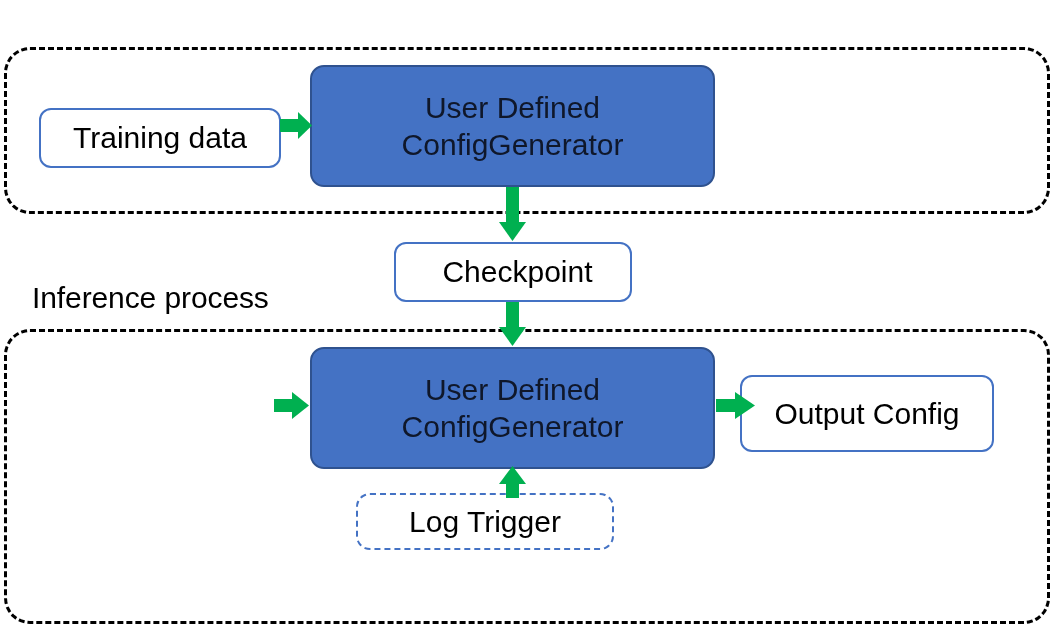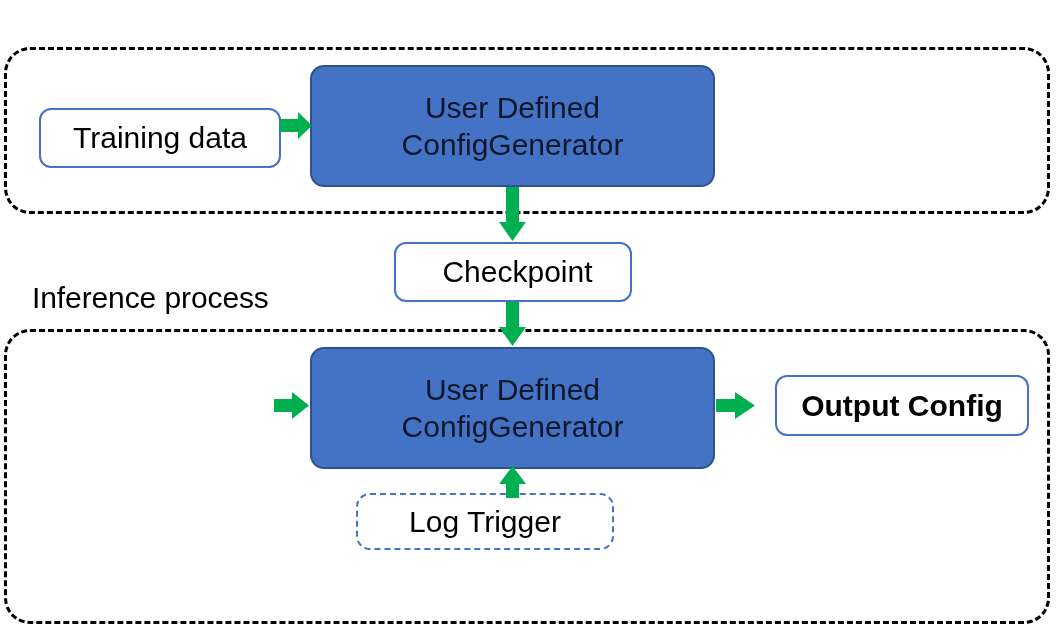--- a/index.html
+++ b/index.html
@@ -56,21 +56,21 @@
     color: #000000;
     font-size: 30px;
     line-height: 34px;
     white-space: nowrap;
     z-index: 3;
   }
 
   #box-training-data { left: 39px;  top: 108px;  width: 242px; height: 60px; }
   #box-checkpoint    { left: 394px; top: 242px; width: 238px; height: 60px; padding-left: 9px; }
   #box-current-status{ left: 27px;  top: 376px; width: 245px; height: 60px; }
-  #box-output-config { left: 775px; top: 375px; width: 254px; height: 61px; font-weight: bold; }
+  #box-output-config { left: 740px; top: 375px; width: 254px; height: 77px; }
 
   
   .node-blue {
     position: absolute;
     box-sizing: border-box;
     background: #4472C4;
     border: 2px solid #2F528F;
     border-radius: 14px;
     display: flex;
     flex-direction: column;

